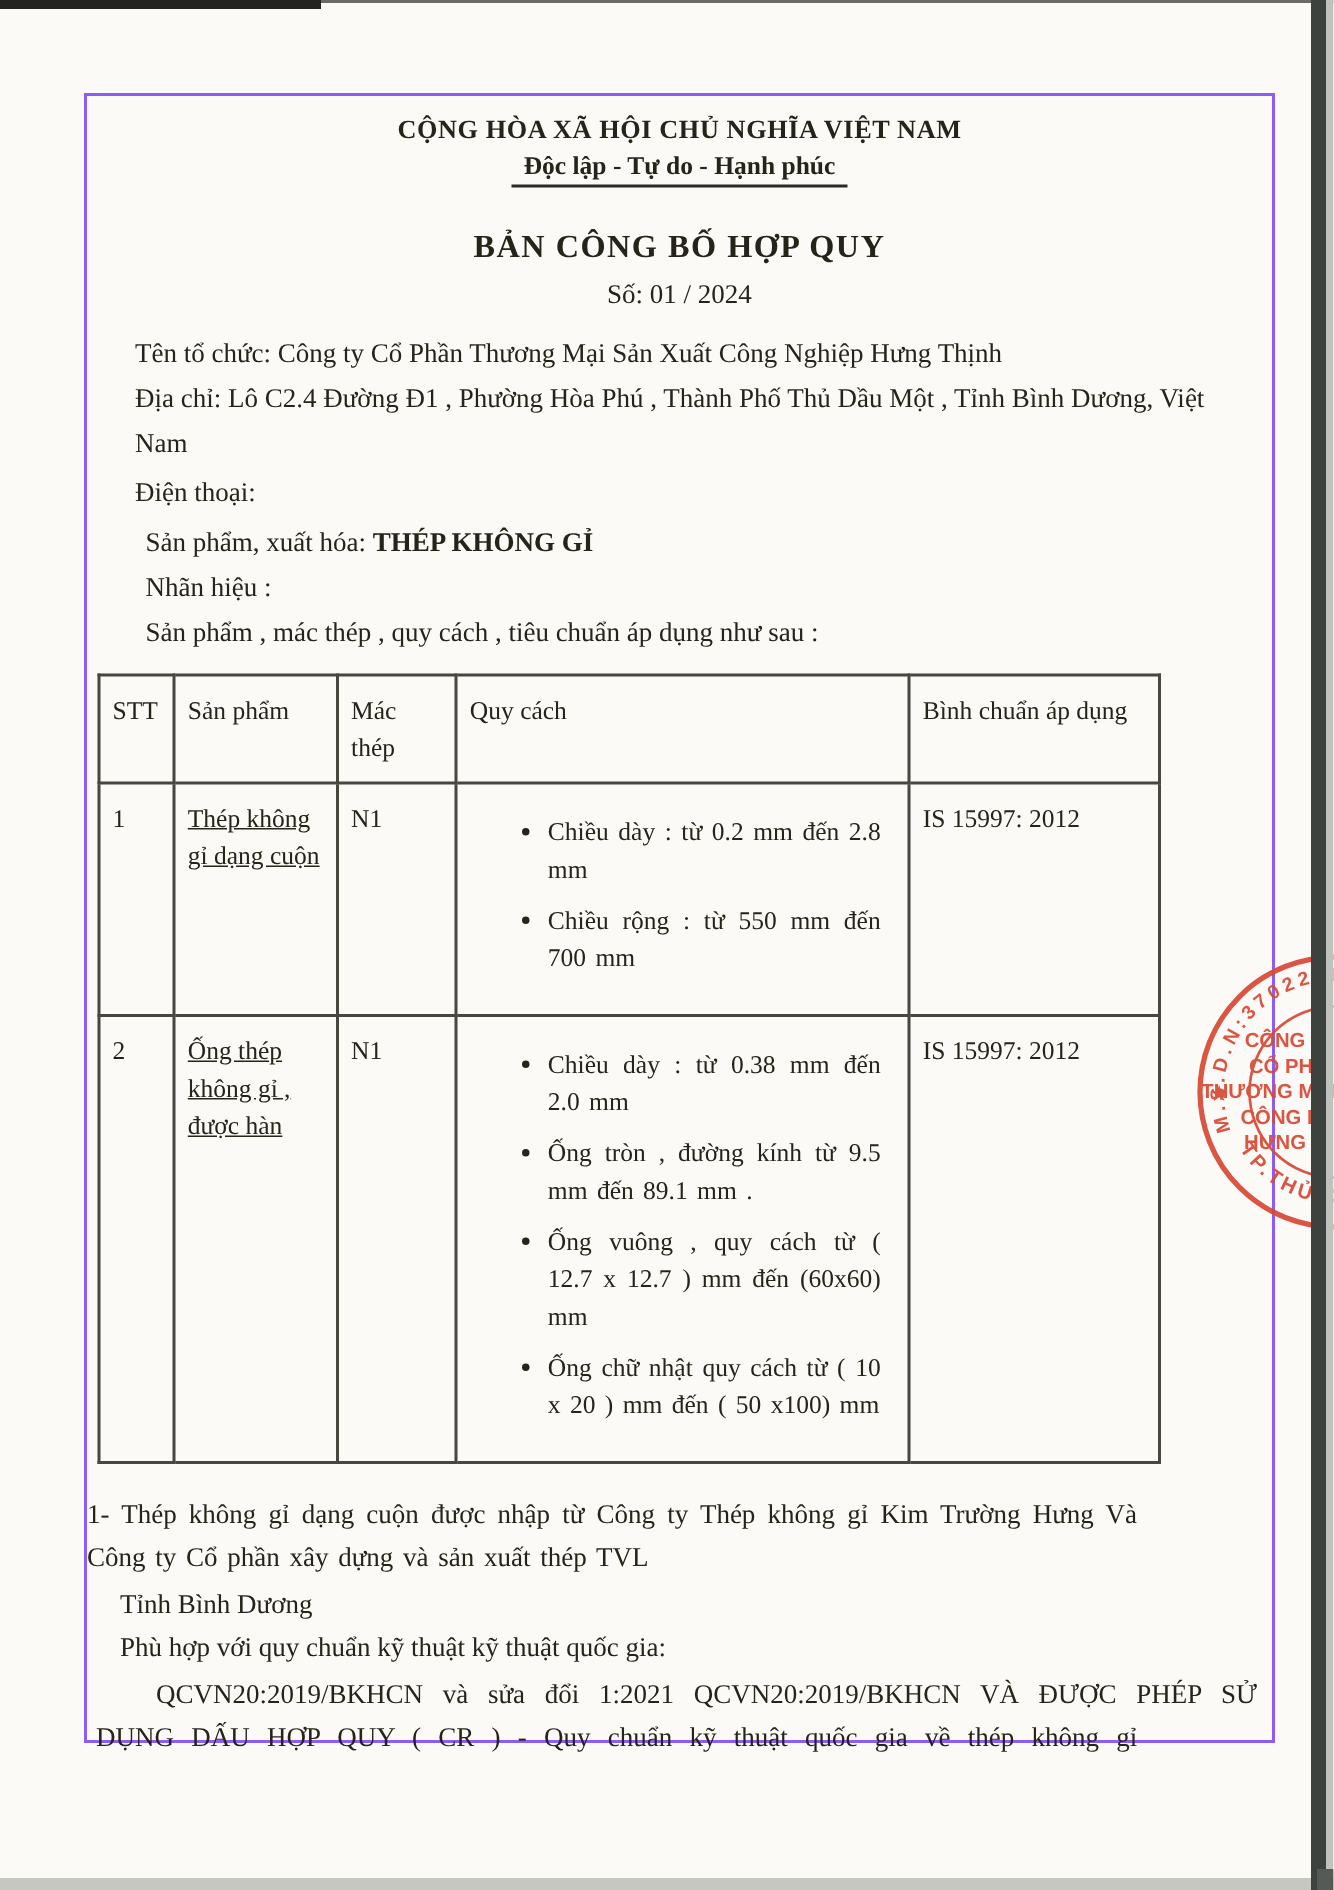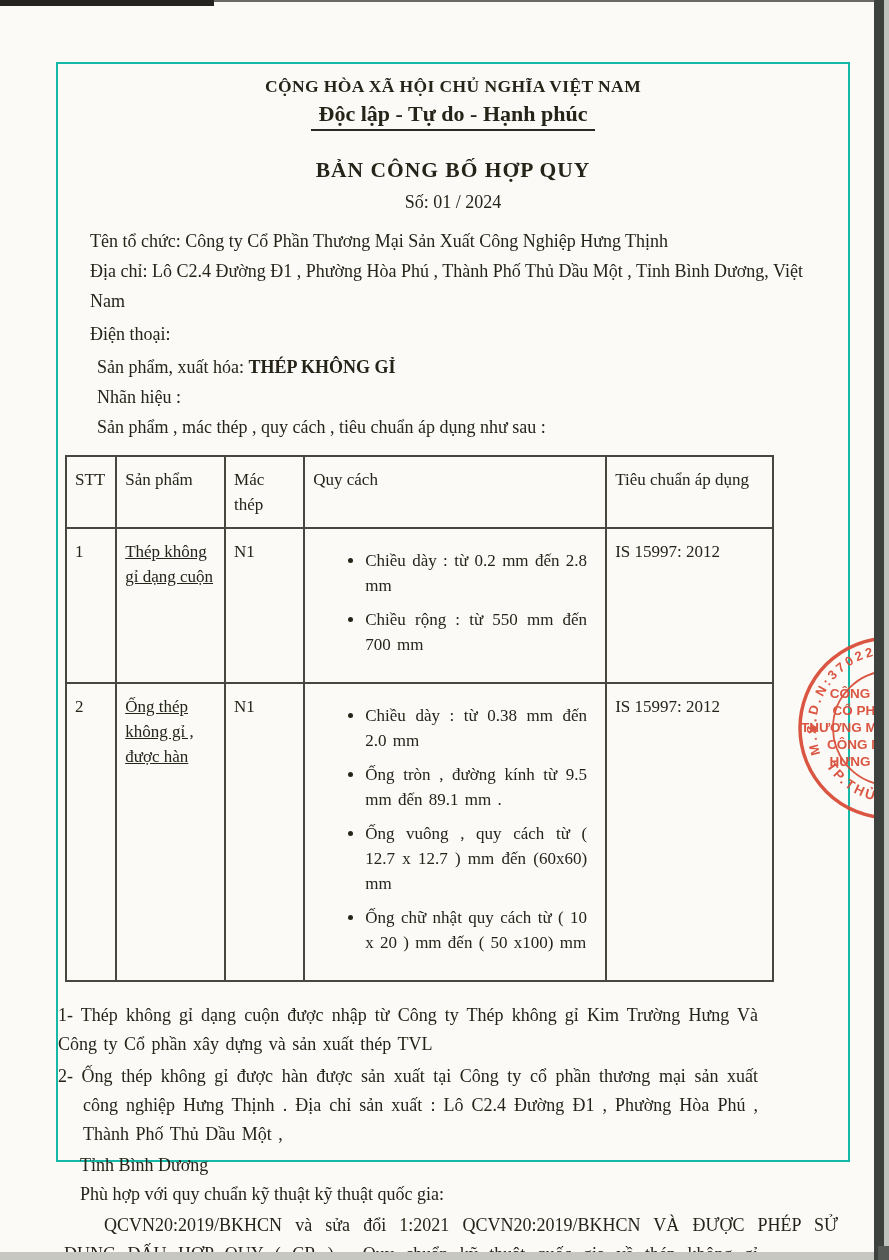--- a/index.html
+++ b/index.html
@@ -12,28 +12,28 @@
   
   .scan-top-line   { position:absolute; left:0; top:0; width:889px; height:2px; background:#6b6a65; z-index:4; }
   .scan-top-left   { position:absolute; left:0; top:0; width:214px; height:6px; background:#24231f; z-index:4; }
   .scan-right-band { position:absolute; left:874px; top:0; width:10px; height:1260px; background:#3d423f; z-index:5; }
   .scan-right-edge { position:absolute; left:884px; top:0; width:5px; height:1260px; background:#c0c2bd; z-index:5; }
   .scan-bottom-bar { position:absolute; left:0; top:1252px; width:889px; height:8px; background:#c7c7c2; z-index:4; }
   .scan-bottom-corner { position:absolute; left:878px; top:1246px; width:11px; height:14px; background:#565a56; z-index:6; }
 
   .page-border {
     position:absolute; left:56px; top:62px; width:790px; height:1096px;
-    border:2px solid #14b8a6; background:transparent; z-index:2;
+    border:2px solid #8b5cf6; background:transparent; z-index:2;
   }
   .content { position:absolute; left:0; top:0; width:100%; height:100%; }
 
   .c { text-align:center; }
   .republic { margin:12px 10px 0 10px; font-size:17.5px; font-weight:bold; letter-spacing:0.4px; }
   .motto-wrap { margin-top:4px; }
-  .motto { display:inline-block; font-size:22px; font-weight:bold; border-bottom:2px solid #2a2923; padding:0 8px 2px 8px; }
+  .motto { display:inline-block; font-size:17px; font-weight:bold; border-bottom:2px solid #2a2923; padding:0 8px 2px 8px; }
   .doc-title { margin-top:27px; font-size:21.5px; font-weight:bold; letter-spacing:1px; }
   .doc-number { margin-top:9px; font-size:18px; }
 
   .info { margin:13px 14px 0 32px; font-size:18px; }
   .info p { margin:0; line-height:30px; }
   .info .sp { margin-left:7px; }
   .gap-s { margin-top:3px !important; }
   .bold { font-weight:bold; }
 
   table.conf {
@@ -100,21 +100,21 @@
           <col class="w-mt">
           <col class="w-qc">
           <col class="w-tc">
       </colgroup>
       <thead>
         <tr>
           <th class="h-stt">STT</th>
           <th>Sản phẩm</th>
           <th>Mác thép</th>
           <th>Quy cách</th>
-          <th>Tiêu chuẩn áp dụng</th>
+          <th>Bình chuẩn áp dụng</th>
         </tr>
       </thead>
       <tbody id="table-body">
           <tr>
             <td class="cell-stt">1</td>
             <td class="cell-sp">Thép không gỉ dạng cuộn</td>
             <td class="cell-mt">N1</td>
             <td class="cell-qc">
               <ul class="specs">
                 <li>Chiều dày : từ 0.2 mm đến 2.8 mm</li>
@@ -135,21 +135,20 @@
                 <li>Ống chữ nhật quy cách từ ( 10 x 20 ) mm đến ( 50 x100) mm</li>
               </ul>
             </td>
             <td class="cell-tc">IS 15997: 2012</td>
           </tr>
         </tbody>
     </table>
 
     <div class="notes">
       <p class="note1"><span>1-</span><span> Thép không gỉ dạng cuộn được nhập từ Công ty Thép không gỉ Kim Trường Hưng Và Công ty Cổ phần xây dựng và sản xuất thép TVL</span></p>
-      <p class="note2"><span>2-</span><span> Ống thép không gỉ được hàn được sản xuất tại Công ty cổ phần thương mại sản xuất công nghiệp Hưng Thịnh . Địa chỉ sản xuất : Lô C2.4 Đường Đ1 , Phường Hòa Phú , Thành Phố Thủ Dầu Một ,</span></p>
       <p class="province">Tỉnh Bình Dương</p>
       <p class="conformity">Phù hợp với quy chuẩn kỹ thuật kỹ thuật quốc gia:</p>
       <p class="regulation">QCVN20:2019/BKHCN và sửa đổi 1:2021 QCVN20:2019/BKHCN VÀ ĐƯỢC PHÉP SỬ DỤNG DẤU HỢP QUY ( CR ) -  Quy chuẩn kỹ thuật quốc gia về thép không gỉ</p>
     </div>
   </div>
 </div>
 
 <svg class="stamp" viewBox="0 0 240 200" xmlns="http://www.w3.org/2000/svg">
   <g id="stamp-g" fill="none">
     <circle cx="120" cy="100" r="90" stroke-width="3.5" stroke="#d84a36"></circle>

